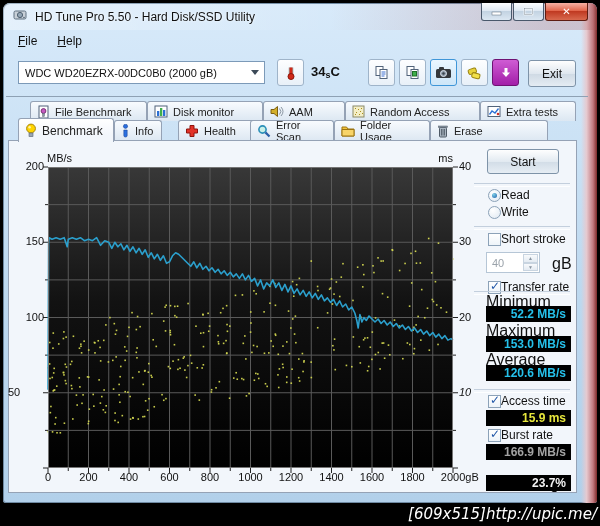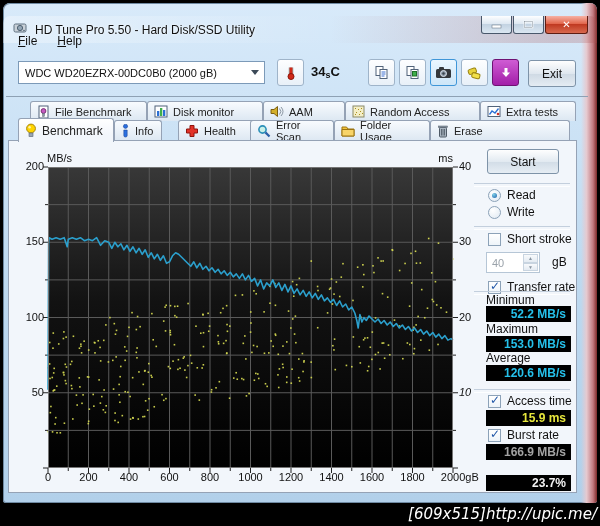--- a/index.html
+++ b/index.html
@@ -4,21 +4,21 @@
 <style>
   html,body{margin:0;padding:0;background:#000;}
   #app{position:relative;width:600px;height:526px;background:#000;overflow:hidden;
        font-family:"Liberation Sans","DejaVu Sans",sans-serif;-webkit-font-smoothing:antialiased;}
   
   #win{position:absolute;left:3px;top:3px;width:594px;height:500px;border-radius:7px 7px 3px 3px;
        background:linear-gradient(180deg,#d8eafa 0%,#bcd8ef 60%,#b2d0ea 100%);
        box-shadow:0 0 0 1px #6f8aa2 inset, 0 1px 8px rgba(0,0,0,.6);}
   #right-glass{position:absolute;right:0;top:0;width:16px;height:100%;border-radius:0 7px 3px 0;
        background:linear-gradient(90deg,rgba(236,216,224,0) 0%,#e6c9cf 35%,#c27a80 75%,#7e2a2a 100%);}
-  .titlebar{position:absolute;left:0;top:13px;width:100%;height:27px;display:flex;align-items:center;
+  .titlebar{position:absolute;left:0;top:0;width:100%;height:27px;display:flex;align-items:center;
        background:linear-gradient(90deg,rgba(255,255,255,.35),rgba(255,255,255,0) 55%,rgba(170,80,80,.25) 92%);
        border-radius:7px 7px 0 0;text-align:center;}
   .title-text{font-size:12px;color:#111;margin-left:8px;text-shadow:0 0 3px #fff;}
   .winbtns{position:absolute;right:9px;top:0;display:flex;}
   .wbtn{width:29px;height:17px;border:1px solid #49586b;border-top:none;display:flex;align-items:center;justify-content:center;
         background:linear-gradient(180deg,#fdfeff 0%,#dee8f2 45%,#c3d3e2 50%,#dbe7f2 100%);
         border-radius:0 0 3px 3px;margin-left:1px;color:#3a4a5a;font-size:9px;}
   .wbtn.close{width:41px;background:linear-gradient(180deg,#f6b1a4 0%,#e2674d 45%,#c03a22 50%,#d8694e 100%);
         color:#fff;font-size:10px;font-weight:bold;border-color:#5e1d12;}
   .menubar{position:absolute;left:6px;top:27px;height:22px;display:flex;align-items:center;gap:2px;font-size:12px;color:#111;}
@@ -47,34 +47,34 @@
   .tab .ticon{flex:0 0 auto;display:flex;}
   .page{position:absolute;left:8px;top:140px;width:569px;height:353px;background:#f2f6fb;border:1px solid #95a2b5;box-sizing:border-box;z-index:2;}
   
   #plot-svg{position:absolute;left:48px;top:167px;overflow:visible;z-index:3;}
   .axis-label{position:absolute;font-size:11px;color:#111;z-index:4;}
   
   .btn-start{position:absolute;left:487px;top:149px;width:70px;height:23px;border:1px solid #7e93a8;border-radius:3px;
        background:linear-gradient(180deg,#fefefe,#e2eaf1 50%,#d2dde7 52%,#e6edf4);font-size:12px;color:#111;
        display:flex;align-items:center;justify-content:center;z-index:4;}
   .sep{position:absolute;left:474px;width:96px;height:2px;border-top:1px solid #c3cfdd;border-bottom:1px solid #fdfeff;z-index:4;}
-  .ctl{position:absolute;display:flex;align-items:center;gap:6px;font-size:12px;color:#111;z-index:4;}
+  .ctl{position:absolute;display:flex;align-items:center;font-size:12px;color:#111;z-index:4;}
   .radio{width:13px;height:13px;border-radius:50%;border:1px solid #8ca2b8;background:radial-gradient(circle at 35% 30%,#fff,#dfe9f2);box-sizing:border-box;position:relative;}
   .radio.sel::after{content:"";position:absolute;left:3px;top:3px;width:5px;height:5px;border-radius:50%;
        background:radial-gradient(circle at 35% 30%,#7fd0e8,#1d5fa8);}
   .cb{width:13px;height:13px;border:1px solid #8ca2b8;background:linear-gradient(180deg,#fff,#eef4f9);box-sizing:border-box;position:relative;}
   .cb.checked::after{content:"✓";position:absolute;left:1px;top:-3px;font-size:12px;font-weight:bold;color:#2157a8;}
   .spin{position:absolute;left:486px;top:252px;width:54px;height:21px;background:#fff;border:1px solid #b6c6d6;box-sizing:border-box;
        font-size:11px;color:#9aa2aa;display:flex;align-items:center;padding-left:5px;z-index:4;}
   .spin .btns{position:absolute;right:1px;top:1px;width:15px;height:17px;display:flex;flex-direction:column;}
   .spin .btns span{flex:1;border:1px solid #c8d4e0;background:linear-gradient(180deg,#f8fafc,#e4ebf2);
        font-size:5px;color:#8a96a2;display:flex;align-items:center;justify-content:center;}
   .vbox{position:absolute;left:486px;width:85px;height:16px;background:#000;font-size:12px;font-weight:bold;
        display:flex;align-items:center;justify-content:flex-end;padding-right:5px;box-sizing:border-box;z-index:4;}
-  .plabel{position:absolute;left:486px;font-size:12px;color:#111;z-index:4;}
+  .plabel{position:absolute;left:486px;font-size:16px;color:#111;z-index:4;}
   
   .watermark{position:absolute;right:3px;bottom:3px;color:#fff;font-size:15px;font-style:italic;
        font-family:"DejaVu Sans",sans-serif;letter-spacing:0;z-index:9;}
 </style>
 </head>
 <body>
 
 <div id="app">
   <div id="win">
     <div id="right-glass"></div>
@@ -265,21 +265,21 @@
   </div>
   <div class="tab row2" style="left:334px;width:96px">
     <span class="ticon">
         <svg width="14" height="12" viewBox="0 0 14 12">
           <path d="M1 2 h4.5 L7 4 h6 v7 H1 Z" fill="#f2c33c" stroke="#9c7410"></path>
           <path d="M1 4.5 h12 v6.5 H1 Z" fill="#f8d468" stroke="#9c7410"></path>
         </svg>
       </span>
     <span>Folder Usage</span>
   </div>
-  <div class="tab row2" style="left:430px;width:140px">
+  <div class="tab row2" style="left:430px;width:118px">
     <span class="ticon">
         <svg width="12" height="14" viewBox="0 0 12 14">
           <rect x="2.5" y="3.5" width="7" height="9.5" rx="1" fill="#aab6c2" stroke="#4e5a66"></rect>
           <rect x="1.5" y="2" width="9" height="1.6" fill="#8a96a2" stroke="#4e5a66" stroke-width=".5"></rect>
           <g stroke="#5e6a76">
             <line x1="4.5" y1="5" x2="4.5" y2="11.5"></line>
             <line x1="6" y1="5" x2="6" y2="11.5"></line>
             <line x1="7.5" y1="5" x2="7.5" y2="11.5"></line>
           </g>
         </svg>
@@ -721,21 +721,21 @@
         <polyline points="0.0,222.7 0.6,75.3 1.2,70.7 4.0,72.2 8.1,70.7 12.2,72.2 16.2,70.7 19.2,79.8 20.3,72.2 24.3,70.7 28.4,72.2 32.4,70.7 36.4,73.7 40.5,72.2 44.5,73.7 48.6,70.7 52.6,78.3 56.7,73.7 60.8,75.3 63.8,81.3 66.8,75.3 69.9,79.8 72.9,76.8 75.9,82.8 79.0,78.3 82.0,84.3 85.0,79.8 88.1,85.8 91.1,81.3 94.2,87.3 97.2,82.8 100.2,90.3 103.3,85.8 106.3,91.8 109.4,87.3 112.4,93.3 115.4,88.8 118.5,96.3 121.5,94.8 124.5,88.8 127.6,85.8 130.6,87.3 133.7,90.3 136.7,93.3 139.7,96.3 142.8,99.3 145.8,94.8 148.8,100.8 151.9,96.3 154.9,102.3 158.0,99.3 161.0,103.8 164.0,100.8 167.1,105.3 170.1,102.3 173.1,106.9 176.2,103.8 179.2,108.4 182.3,105.3 185.3,109.9 188.3,106.9 191.4,111.4 194.4,106.9 197.4,112.9 200.5,108.4 203.5,114.4 206.6,111.4 209.6,118.9 212.6,112.9 215.7,121.9 218.7,115.9 221.7,118.9 224.8,112.9 227.8,120.4 230.8,115.9 233.9,123.4 236.9,117.4 240.0,124.9 243.0,118.9 246.0,126.4 249.1,121.9 252.1,127.9 255.2,123.4 258.2,129.4 261.2,124.9 264.3,130.9 267.3,126.4 270.3,132.4 273.4,127.9 276.4,133.9 279.4,130.9 282.5,135.4 285.5,132.4 288.6,138.5 291.6,133.9 294.6,140.0 297.7,137.0 300.7,143.0 303.8,140.0 306.8,146.0 308.8,153.5 310.2,161.0 311.9,147.5 313.9,155.0 315.9,150.5 318.3,153.5 321.0,149.0 324.0,152.0 327.0,155.0 330.1,152.0 333.1,156.5 336.1,153.5 339.2,158.0 342.2,155.0 345.3,159.5 348.3,156.5 351.3,161.0 354.4,158.0 357.4,162.5 360.4,159.5 363.5,164.0 366.5,161.0 369.6,165.5 372.6,162.5 375.6,167.1 378.7,164.0 381.7,168.6 384.8,165.5 387.8,170.1 390.8,167.1 393.9,171.6 396.9,168.6 399.9,173.1 403.0,171.6 405.0,173.1" fill="none" stroke="#2b9fcc" stroke-width="1.6" stroke-linejoin="round"></polyline>
       </g>
     <rect x="0.5" y="0.5" width="404" height="300" fill="none" stroke="#757575"></rect>
   </svg>
   <div id="chart-labels">
     <span class="axis-label" style="left:47px;top:152px">MB/s</span>
     <span class="axis-label" style="left:428px;top:152px;width:25px;text-align:right">ms</span>
   <span class="axis-label" style="left: 8px; top: 160px; width: 36px; text-align: right;">200</span>
       <span class="axis-label" style="left: 8px; top: 235.25px; width: 36px; text-align: right;">150</span>
       <span class="axis-label" style="left: 8px; top: 310.5px; width: 36px; text-align: right;">100</span>
-      <span class="axis-label" style="left: 8px; top: 385.75px; width: 36px; text-align: right;">50</span>
+      <span class="axis-label" style="left: 8px; top: 385.75px; width: 36px; ">50</span>
       <span class="axis-label" style="left: 459px; top: 160px;">40</span>
       <span class="axis-label" style="left: 459px; top: 235.25px;">30</span>
       <span class="axis-label" style="left: 459px; top: 310.5px;">20</span>
       <span class="axis-label" style="left: 459px; top: 385.75px; font-style: italic;">10</span>
       <span class="axis-label" style="left: 48px; top: 471px; transform: translateX(-50%);">0</span>
       <span class="axis-label" style="left: 88.5px; top: 471px; transform: translateX(-50%);">200</span>
       <span class="axis-label" style="left: 129px; top: 471px; transform: translateX(-50%);">400</span>
       <span class="axis-label" style="left: 169.5px; top: 471px; transform: translateX(-50%);">600</span>
       <span class="axis-label" style="left: 210px; top: 471px; transform: translateX(-50%);">800</span>
       <span class="axis-label" style="left: 250.5px; top: 471px; transform: translateX(-50%);">1000</span>

